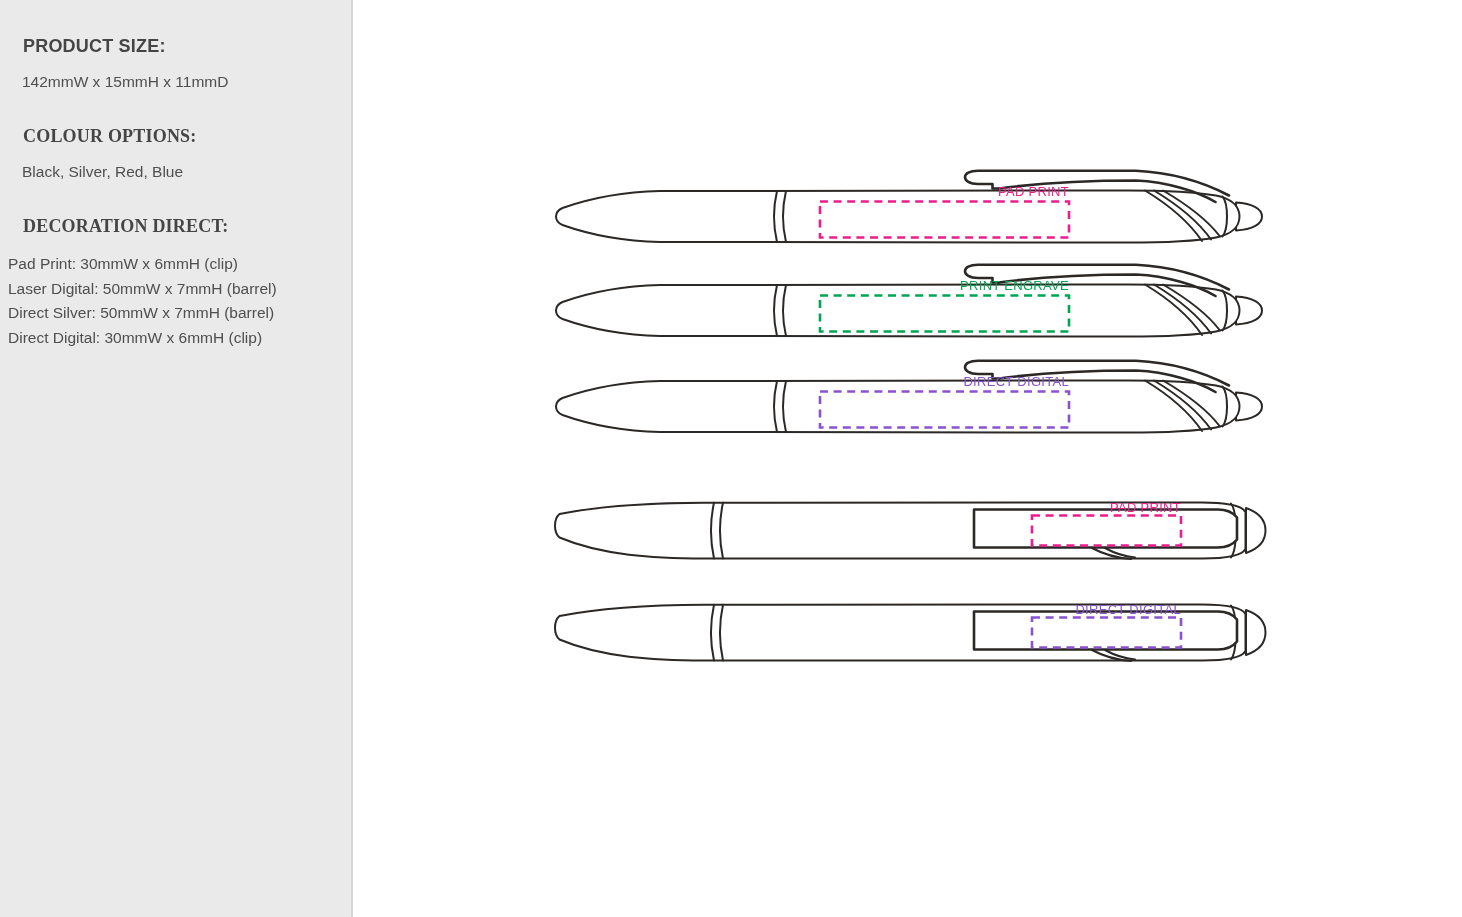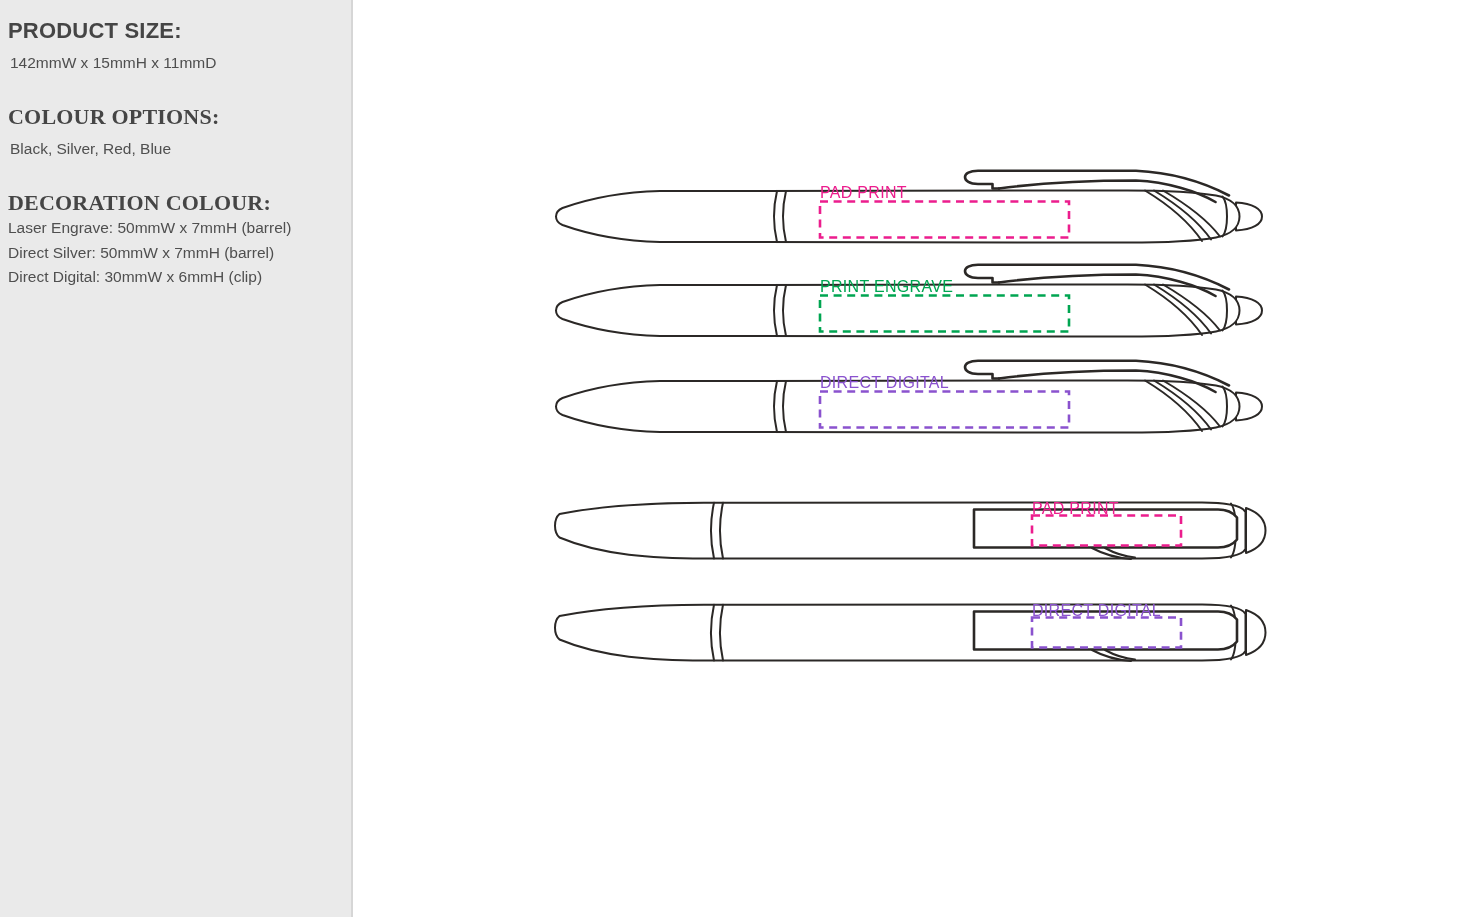--- a/index.html
+++ b/index.html
@@ -10,60 +10,61 @@
   }
   
   #sidebar{
     position:absolute;left:0;top:0;width:353px;height:917px;
     background:var(--sidebar-bg,#eaeaea);
     border-right:2px solid var(--sidebar-border,#d6d6d6);
     box-sizing:border-box;
     padding:20px 10px 0 8px;
   }
   .side-heading{
-    margin:0;font-size:22px;line-height:22px;font-weight:bold;
+    margin:15px;font-size:18px;line-height:22px;font-weight:bold;
     color:var(--heading-text,#454545);letter-spacing:.2px;
   }
   .side-value{
-    margin:11px 2px 0;font-size:15.5px;line-height:20px;
+    margin:11px 14px 0;font-size:15.5px;line-height:20px;
     color:var(--body-text,#4f4f4f);
   }
   .gap-top{margin-top:33px;font-family:Liberation Serif, serif;}
   #deco-list{
     margin:2px 0 0;padding:0;list-style:none;
     font-size:15.5px;line-height:24.5px;color:var(--body-text,#4f4f4f);
   }
   
   #diagram{position:absolute;left:0;top:0;width:1462px;height:917px;}
   .pen-row{position:absolute;left:552px;width:716px;height:84px;}
   .pen-row svg{display:block;}
   .zone-label{
-    position:absolute;font-size:16px;letter-spacing:.3px;white-space:nowrap;
-    color:var(--c,#000);text-align:left;
+    position:absolute;font-size:13px;letter-spacing:.3px;white-space:nowrap;
+    color:var(--c,#000);text-align:right;
   }
   .zone-label.side{left:268px;width:249px;top:20px;}
   .zone-label.topv{left:480px;width:149px;top:8px;}
   
   .m-pad-print{--c:var(--pad-print,#ec1d8d);}
   .m-laser-engrave{--c:var(--laser-engrave,#00a551);}
   .m-direct-digital{--c:var(--direct-digital,#8a52ce);}
 </style>
 </head>
 <body>
 
 <aside id="sidebar">
   <h2 class="side-heading">PRODUCT SIZE:</h2>
   <p class="side-value">142mmW x 15mmH x 11mmD</p>
 
   <h2 class="side-heading gap-top">COLOUR OPTIONS:</h2>
   <p class="side-value">Black, Silver, Red, Blue</p>
 
-  <h2 class="side-heading gap-top">DECORATION COLOUR:</h2>
+  <h2 class="side-heading gap-top">DECORATION DIRECT:</h2>
   <ul id="deco-list">
-    <li>Laser Engrave: 50mmW x 7mmH (barrel)</li>
+    <li>Pad Print: 30mmW x 6mmH (clip)</li>
+    <li>Laser Digital: 50mmW x 7mmH (barrel)</li>
     <li>Direct Silver: 50mmW x 7mmH (barrel)</li>
     <li>Direct Digital: 30mmW x 6mmH (clip)</li>
   </ul>
 </aside>
 
 <main id="diagram">
 
   <div class="pen-row m-pad-print" style="top:164px">
     <svg viewBox="0 0 716 84" width="716" height="84">
       <g fill="none" stroke="var(--outline)" stroke-width="2" stroke-linecap="round" stroke-linejoin="round">

